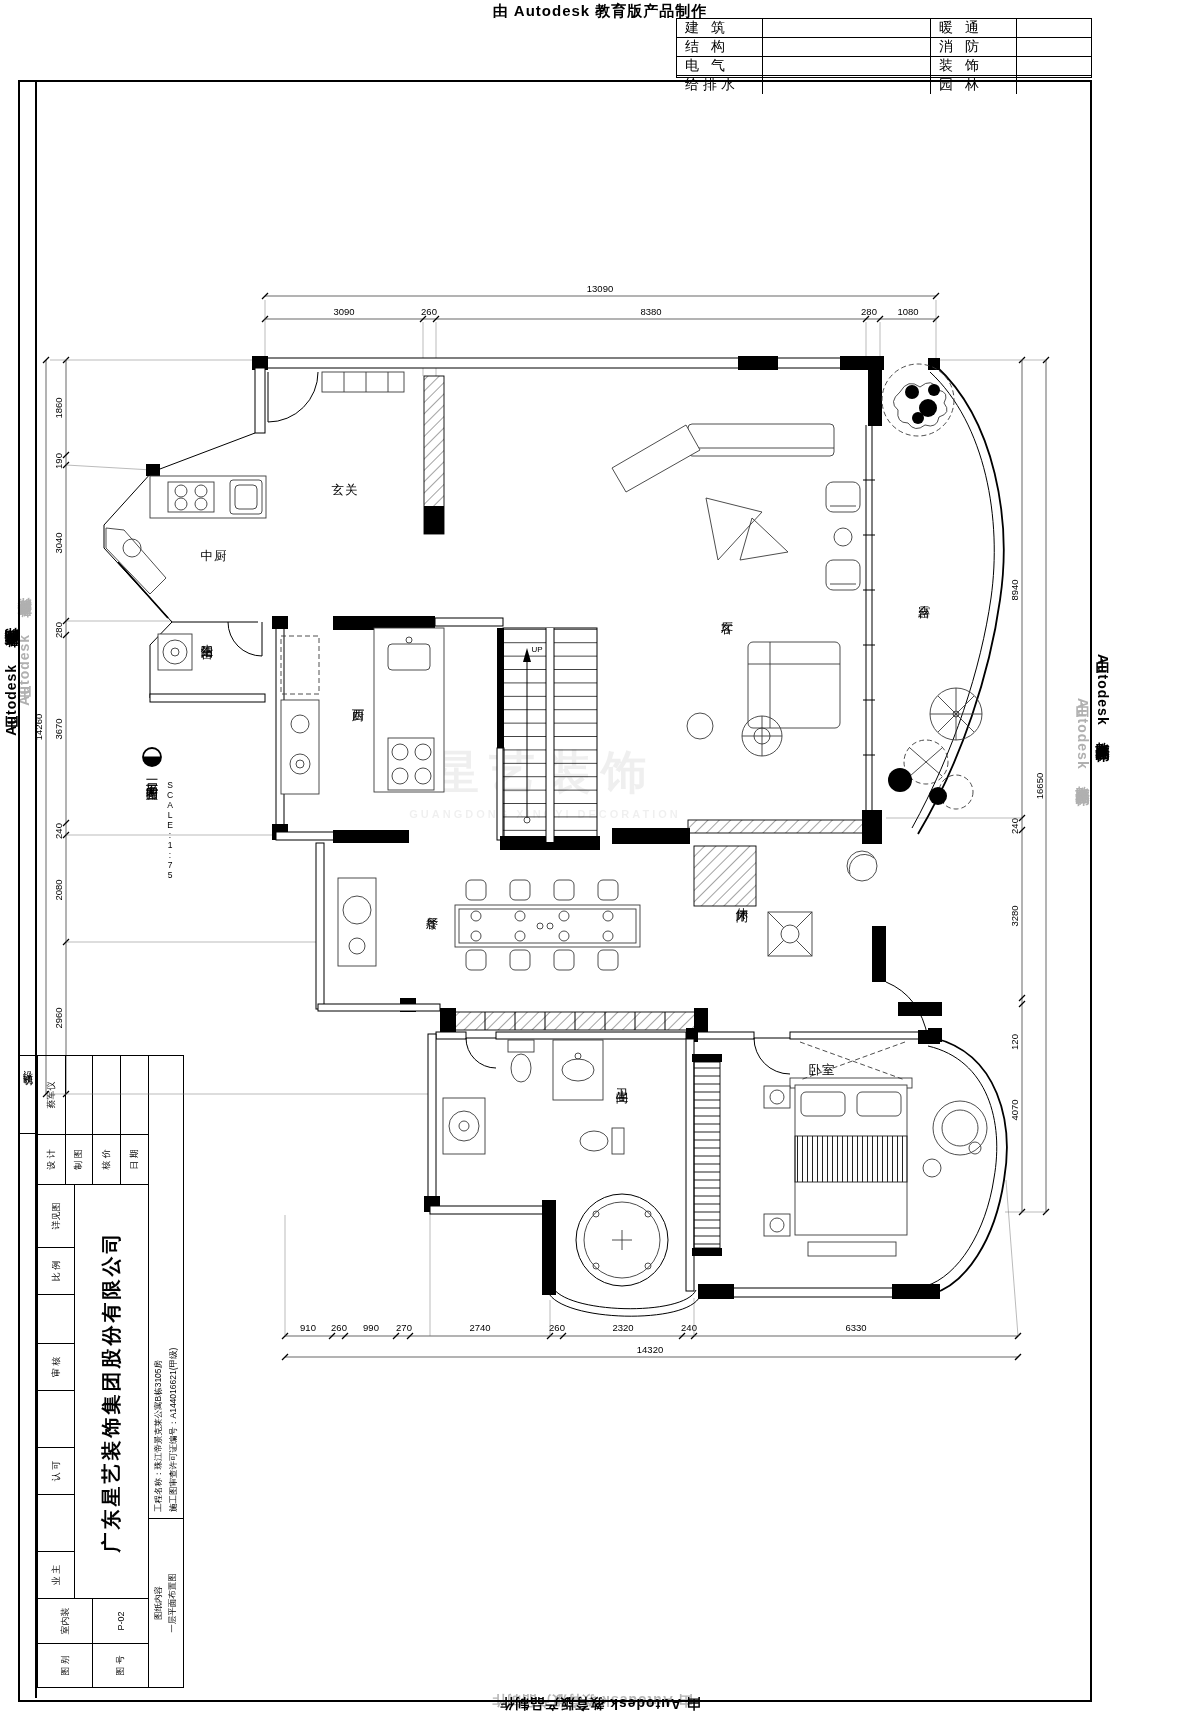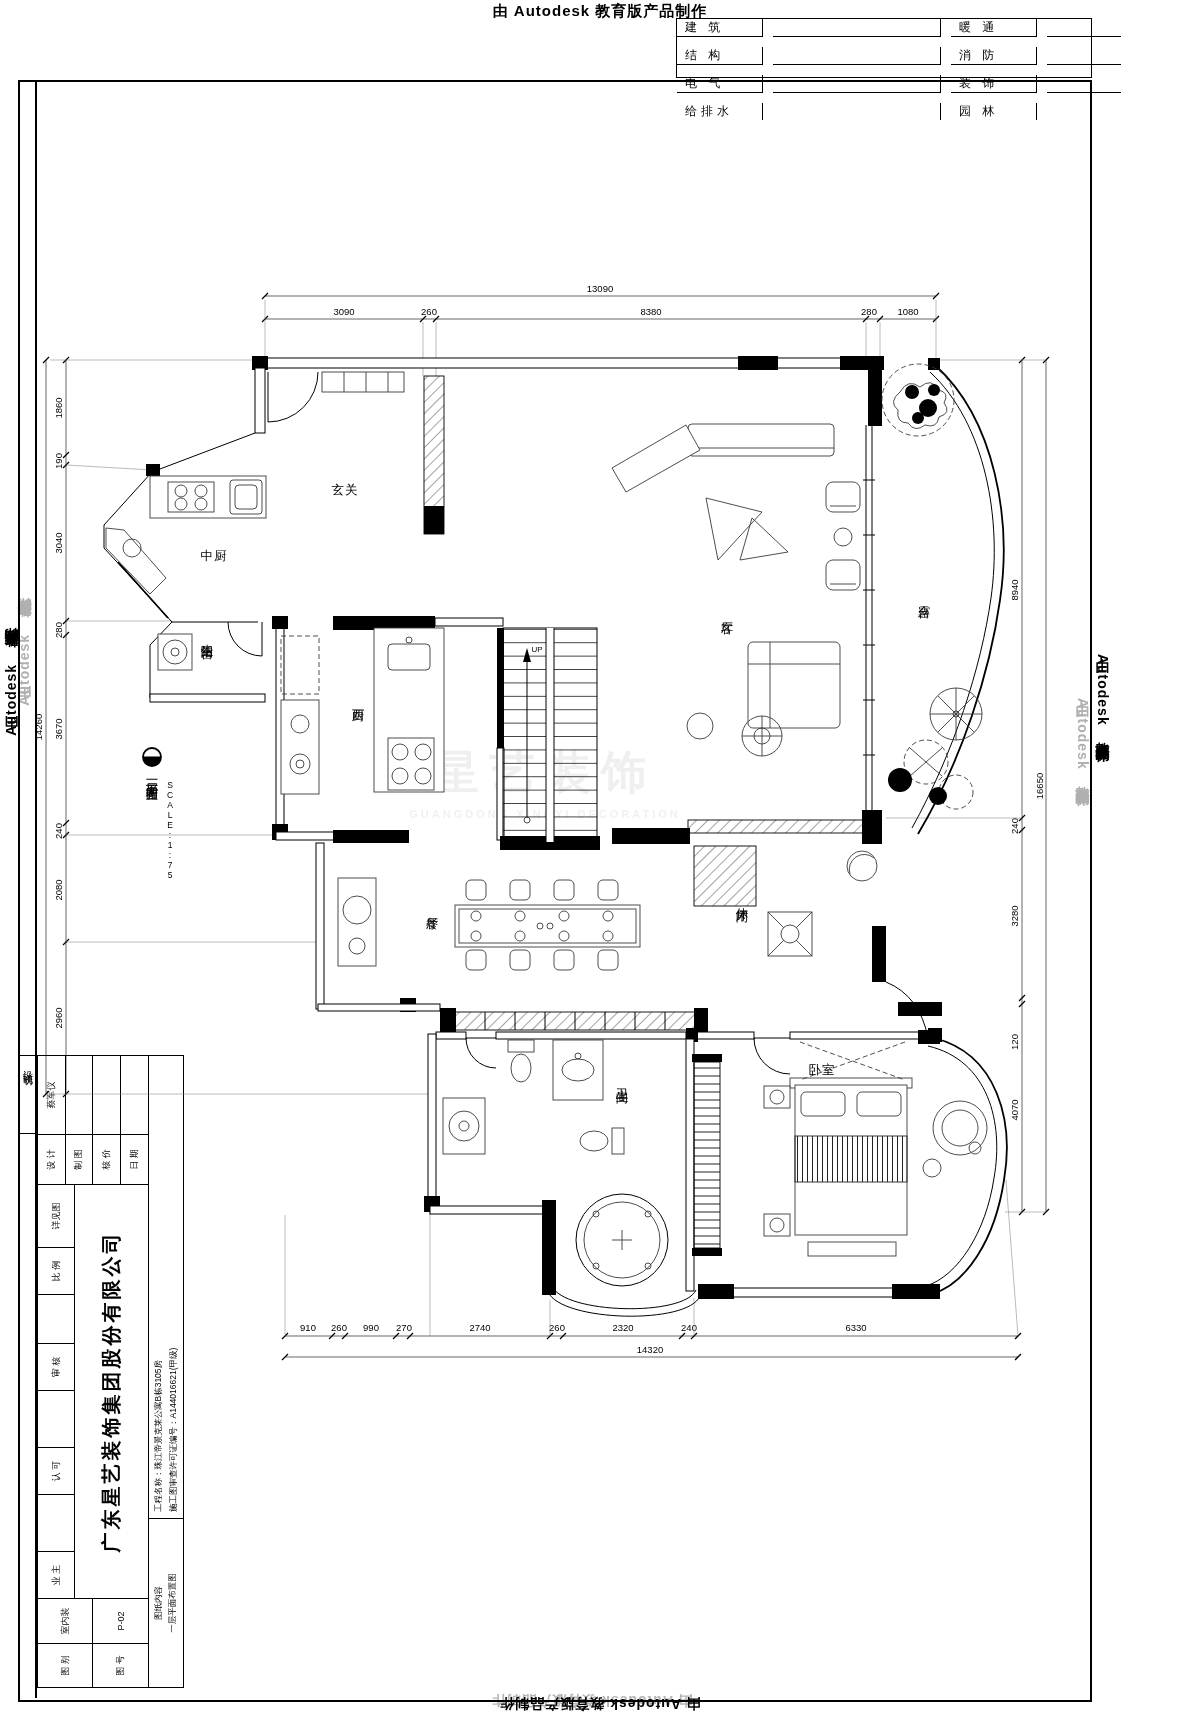--- a/index.html
+++ b/index.html
@@ -13,21 +13,21 @@
   #ad-bottom-echo{top:1691px;left:-8px;width:100%;text-align:center;transform:rotate(180deg);color:#b5b5b5;}
   .ad-vert{writing-mode:vertical-rl;text-orientation:mixed;}
   #ad-left{left:2px;top:652px;transform:rotate(180deg);}
   #ad-left-echo{left:15px;top:622px;transform:rotate(180deg);color:#b0b0b0;}
   #ad-right{left:1094px;top:648px;}
   #ad-right-echo{left:1074px;top:692px;color:#b0b0b0;}
 
   
   .disc-table{position:absolute;left:676px;top:18px;width:414px;height:58px;
     border:1.5px solid #000;display:grid;grid-template-columns:86px 168px 86px 74px;
-    grid-template-rows:repeat(4,1fr);font-size:12px;background:#fff;gap:10px;}
+    grid-template-rows:repeat(4,1fr);font-size:14px;background:#fff;}
   .disc-cell{border-right:1px solid #000;border-bottom:1px solid #000;
     display:flex;align-items:center;padding-left:8px;letter-spacing:4px;}
   .disc-cell.last-col{border-right:none;}
   .disc-cell.last-row{border-bottom:none;}
 
   
   .sheet-border{position:absolute;left:18px;top:80px;width:1070px;height:1618px;border:2px solid #000;}
   .bind-line{position:absolute;left:35px;top:80px;width:2px;height:1618px;background:#000;}
   .margin-tick{position:absolute;left:18px;width:18px;height:1px;background:#000;}
   .margin-note{position:absolute;left:20px;top:1062px;width:15px;height:66px;

